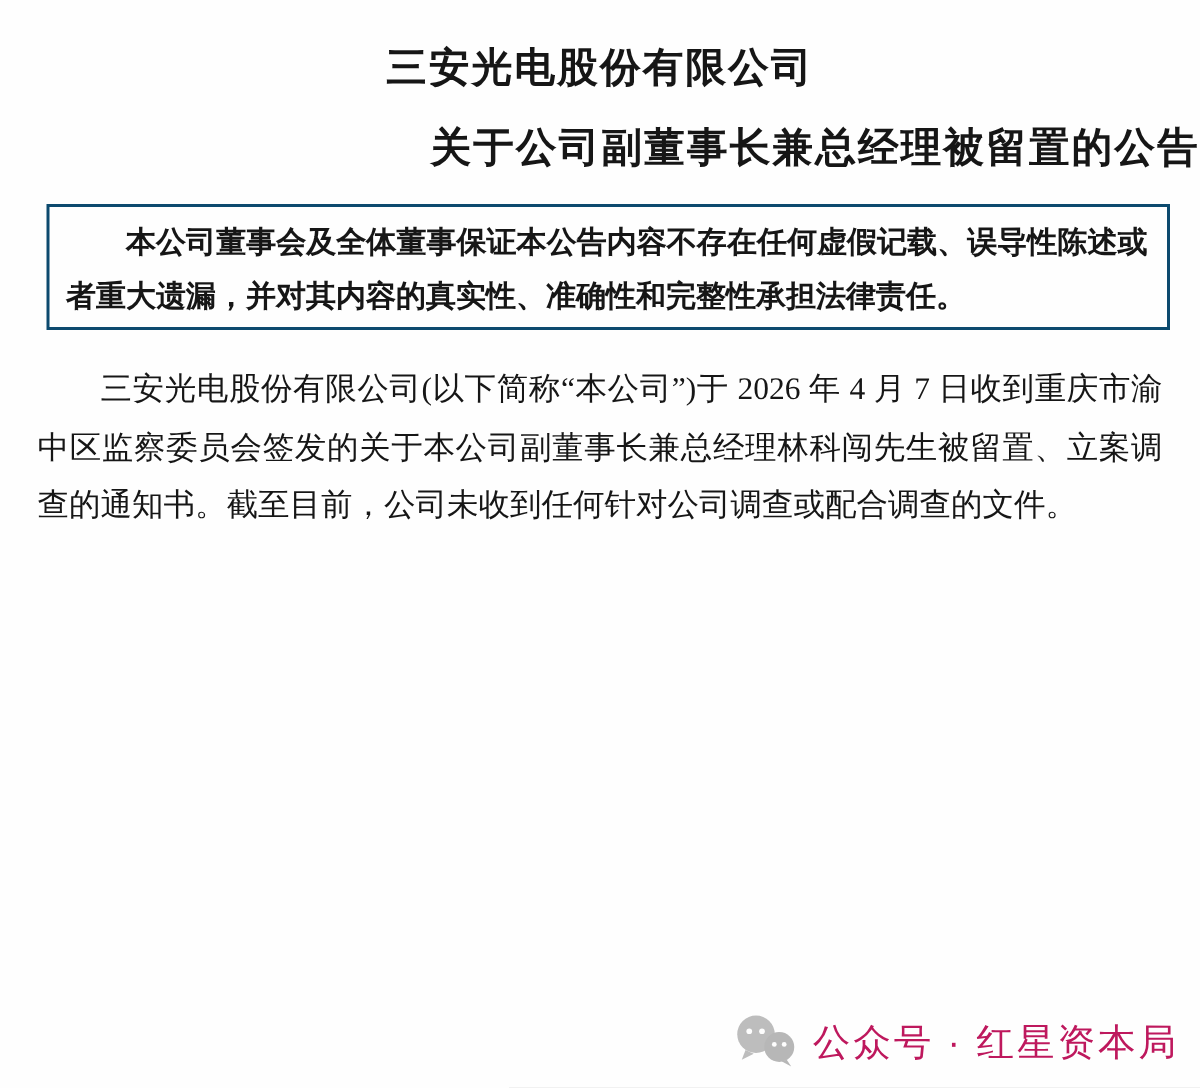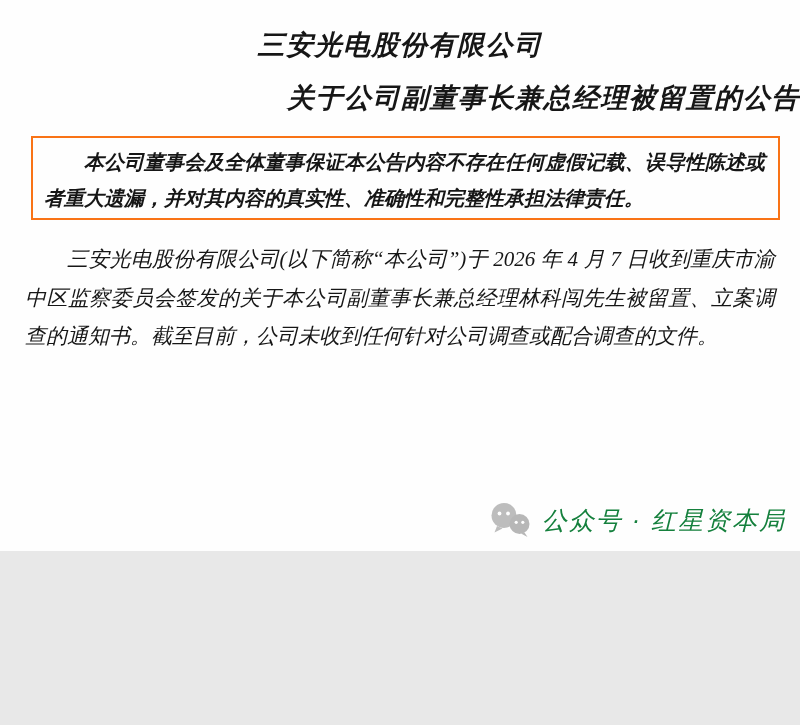--- a/index.html
+++ b/index.html
@@ -1,42 +1,41 @@
 <!DOCTYPE html>
 <html><head>
 <meta charset="utf-8">
 <style>
   html, body { margin: 0; padding: 0; background: #e8e8e8; }
   .page {
     position: relative;
     width: 800px;
-    height: 551px;
+    height: 725px;
     margin: 0 auto;
     background: #fefefe;
     overflow: hidden;
     font-family: "Liberation Serif", "DejaVu Serif", serif;
     color: #161616;
     box-sizing: border-box;
-    font-style: italic;
   }
   .doc-title {
     text-align: center;
     font-weight: bold;
     font-size: 27px;
     line-height: 27px;
     letter-spacing: 1.5px;
     margin: 0;
   }
   .doc-title.line1 { padding-top: 32px; }
   .doc-title.line2 { margin-top: 26px; text-align: right; }
   .disclaimer-box {
     box-sizing: border-box;
     margin: 24px 20px 0 31px;
     width: 749px;
-    border: 2px solid #f97316;
+    border: 2px solid #0c4a6e;
     padding: 6px 13px 2px 11px;
     font-weight: bold;
     font-size: 20px;
     line-height: 36px;
     text-indent: 2em;
     text-align: justify;
   }
   .body-text {
     margin: 20px 25px 0 25px;
     font-size: 21px;
@@ -47,21 +46,21 @@
     margin: 0;
     text-indent: 2em;
   }
   .watermark {
     position: absolute;
     right: 14px;
     bottom: 13px;
     display: flex;
     align-items: center;
     gap: 10px;
-    color: #15803d;
+    color: #be185d;
     font-size: 25px;
     letter-spacing: 2px;
     font-family: "Liberation Sans", "DejaVu Sans", sans-serif;
     pointer-events: none;
   }
   .watermark svg { display: block; opacity: 0.85; }
 </style>
 </head>
 <body>
 

